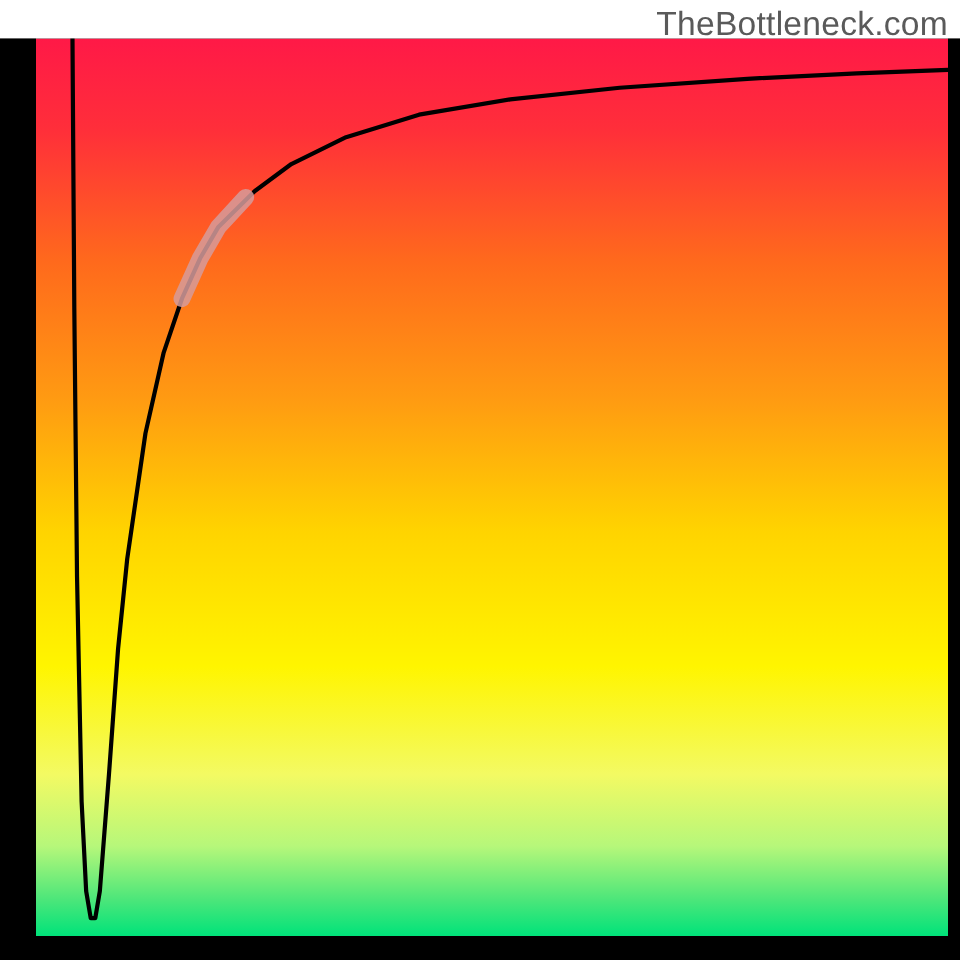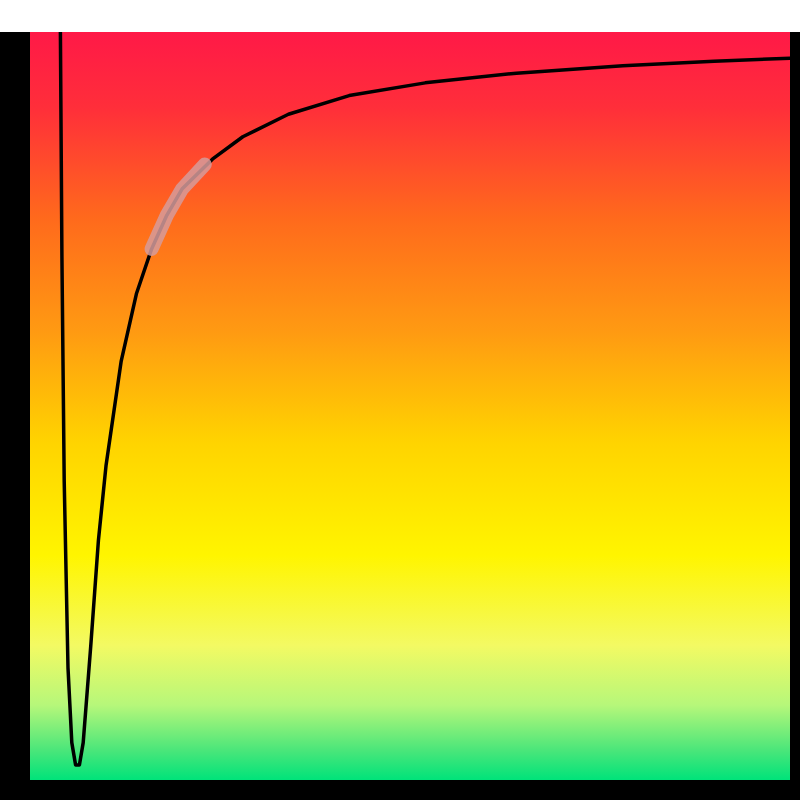--- a/index.html
+++ b/index.html
@@ -26,20 +26,21 @@
     z-index: 10;
   }
   svg {
     display: block;
   }
 </style>
 </head>
 <body>
 
 <div class="chart-container">
+  <div class="watermark">TheBottleneck.com</div>
 
   <svg id="chart-svg" width="800" height="800" viewBox="0 0 800 800">
     <defs>
       <linearGradient id="bg-grad" x1="0" y1="0" x2="0" y2="1">
           <stop offset="0%" stop-color="#ff1947"></stop>
           <stop offset="10%" stop-color="#ff2e3a"></stop>
           <stop offset="25%" stop-color="#ff6a1c"></stop>
           <stop offset="40%" stop-color="#ff9a12"></stop>
           <stop offset="55.00000000000001%" stop-color="#ffd400"></stop>
           <stop offset="70%" stop-color="#fff500"></stop>

